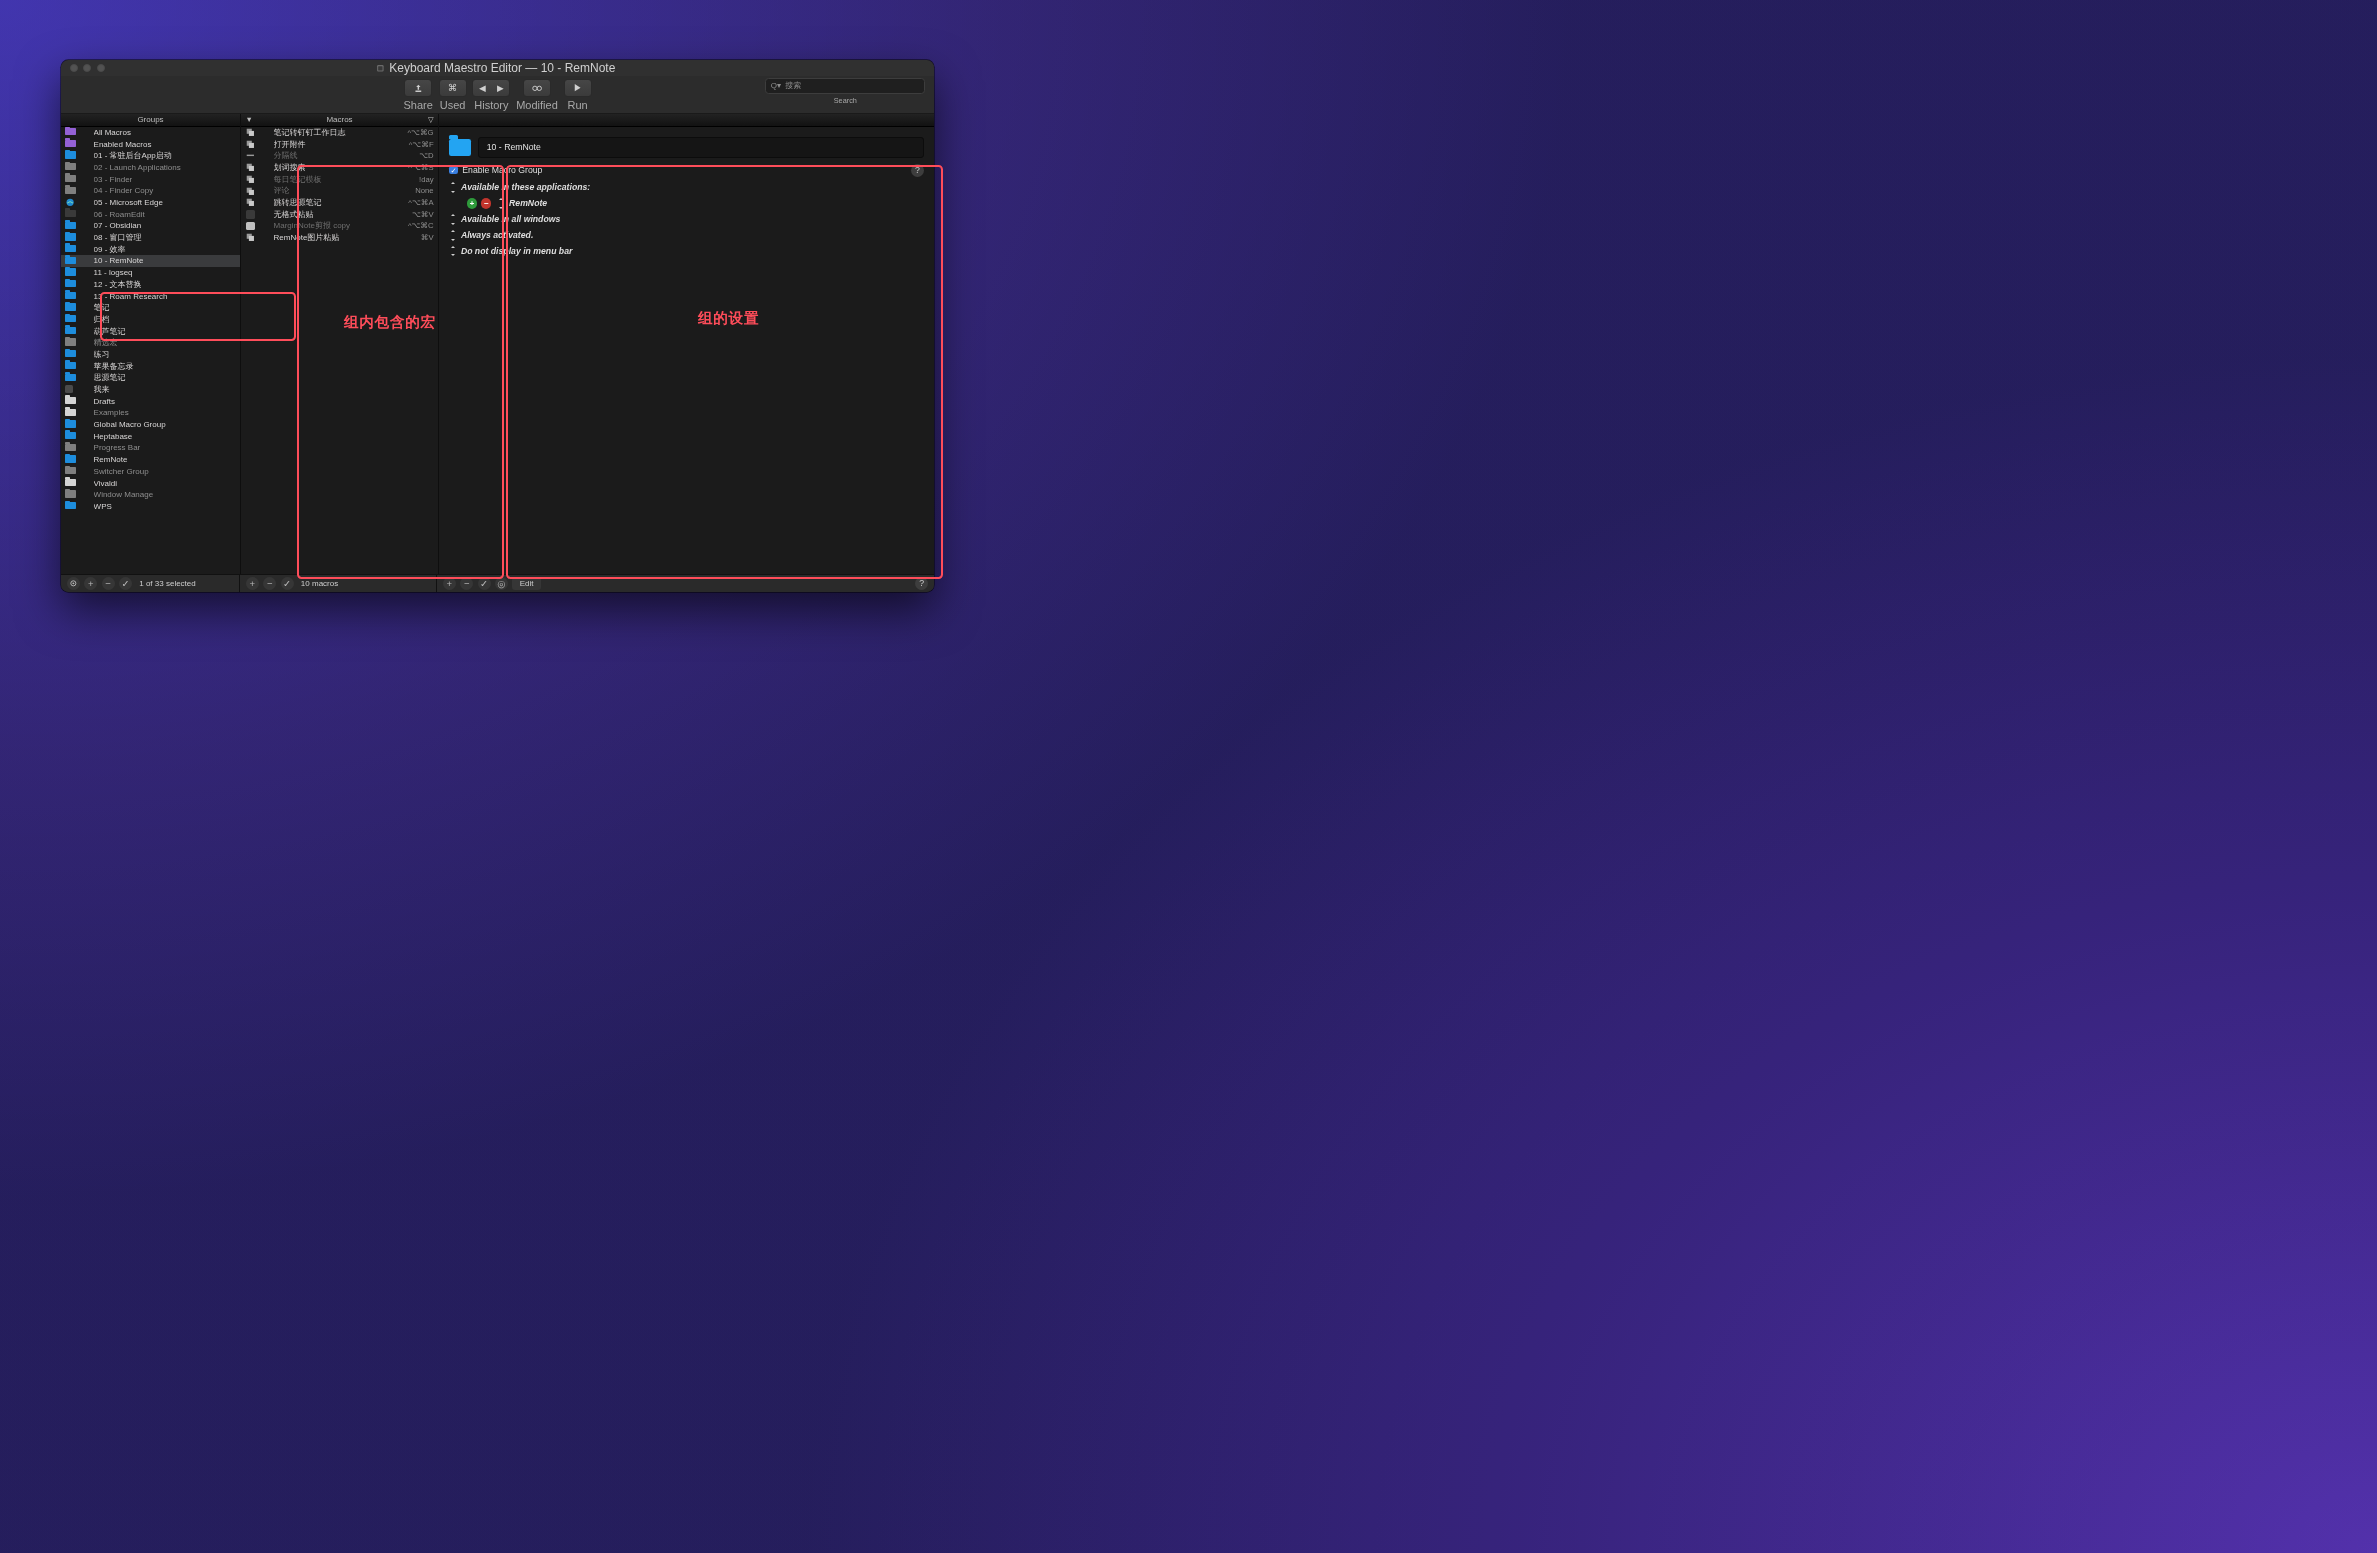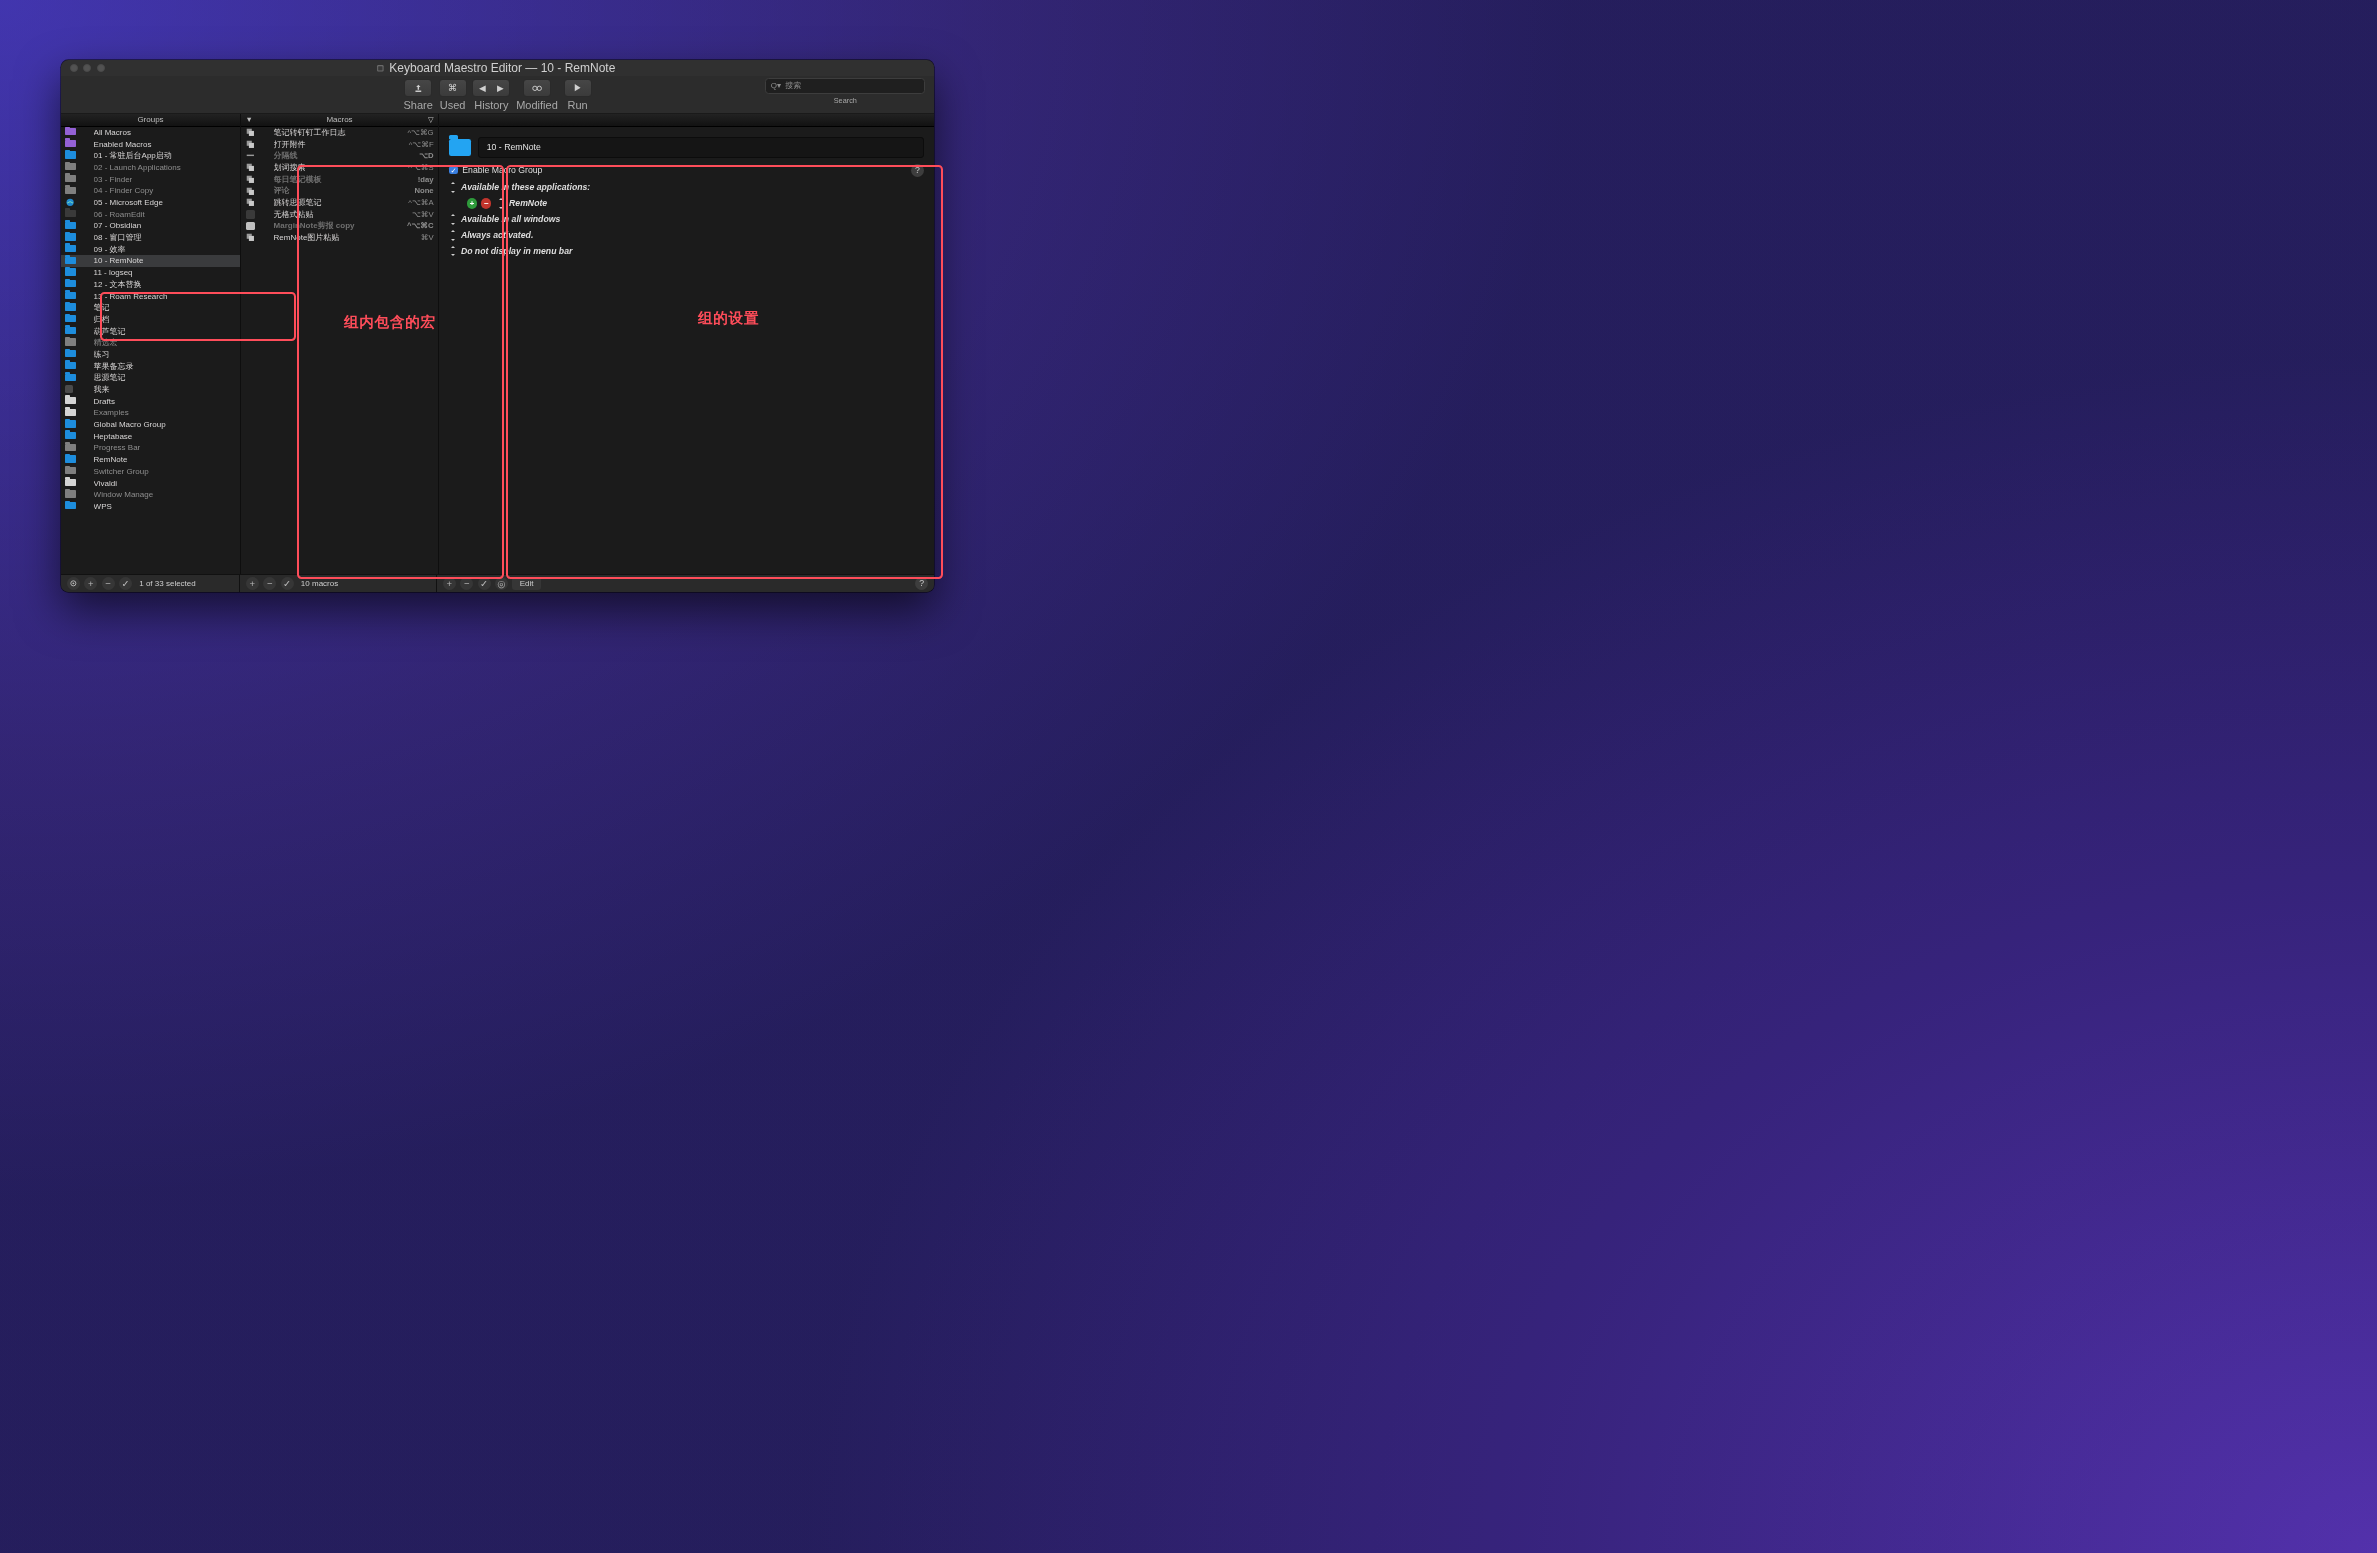--- a/index.html
+++ b/index.html
@@ -71,21 +71,21 @@
   .colhead{height:11.7px;background:linear-gradient(#222222,#121212);border-bottom:0.7px solid #000;display:flex;align-items:center;justify-content:center;color:#bdbdbd;font-size:8px;position:relative;}
   .colhead .sort{position:absolute;font-size:7.3px;color:#bdbdbd;}
   .colhead .sort.left{left:4.4px;}
   .colhead .sort.right{right:4.4px;}
   .list{flex:1; overflow:hidden; background:var(--panel-bg);}
   .row{height:11.7px; display:flex; align-items:center; padding:0 4.4px; gap:18px; color:var(--text); font-size:8px; white-space:nowrap;}
   .row .ico{width:10.2px;height:8.7px;flex:none;}
   .row .lbl{flex:1;overflow:hidden;text-overflow:ellipsis;}
   .row .sc{color:var(--text-dim);font-size:7.7px;}
   .row.dim{color:var(--text-dim);}
-  .row.dim2{color:var(--text-dim2);font-weight:bold;}
+  .row.dim2{color:var(--text-dim2);}
   .row.selected{background:var(--row-sel);}
   
   .folder{display:inline-block;width:10.2px;height:7.3px;border-radius:0.7px;position:relative;}
   .folder::before{content:"";position:absolute;left:0;top:-1.5px;width:4.4px;height:2.2px;border-radius:0.7px 0.7px 0 0;background:inherit;}
   .f-blue{background:var(--folder-blue);} .f-purple{background:var(--folder-purple);} .f-gray{background:var(--folder-gray);} .f-white{background:var(--folder-white);} .f-dark{background:var(--folder-dark);}
   .sq{display:inline-block;width:8px;height:8px;border-radius:1.5px;background:#4a4a4a;}
   .sq.light{background:#bfbfbf;}
   .mic{width:8.7px;height:8.7px;display:inline-flex;align-items:center;justify-content:center;color:#b5b5b5;font-size:7.3px;}
   
   .footer{height:17.5px;background:#2a2a2a;border-top:0.7px solid #111;display:flex;align-items:center;}

